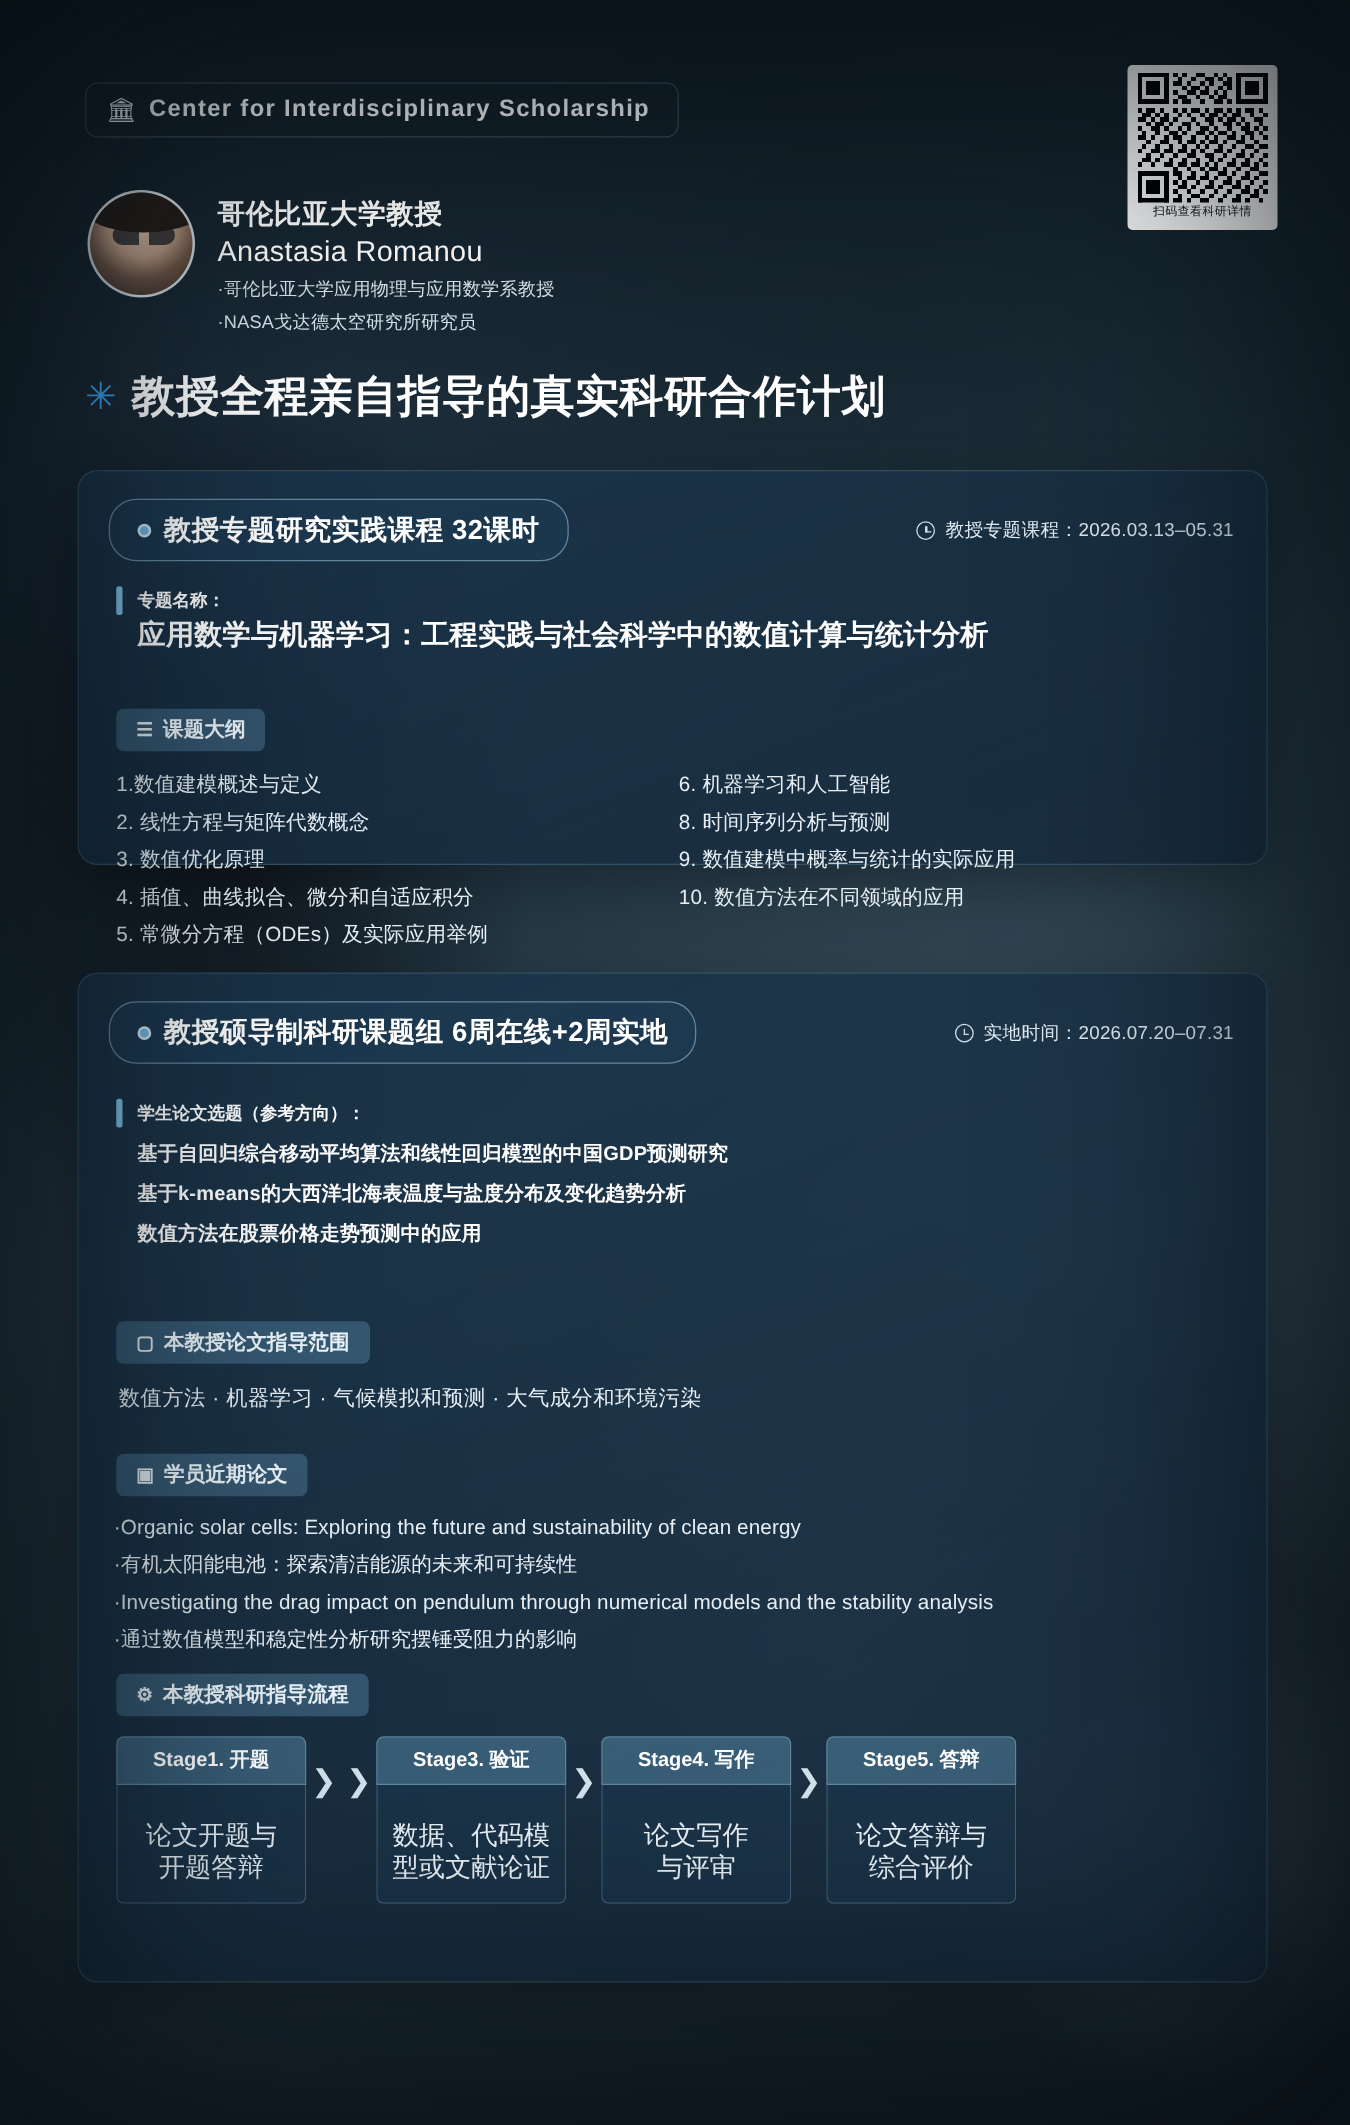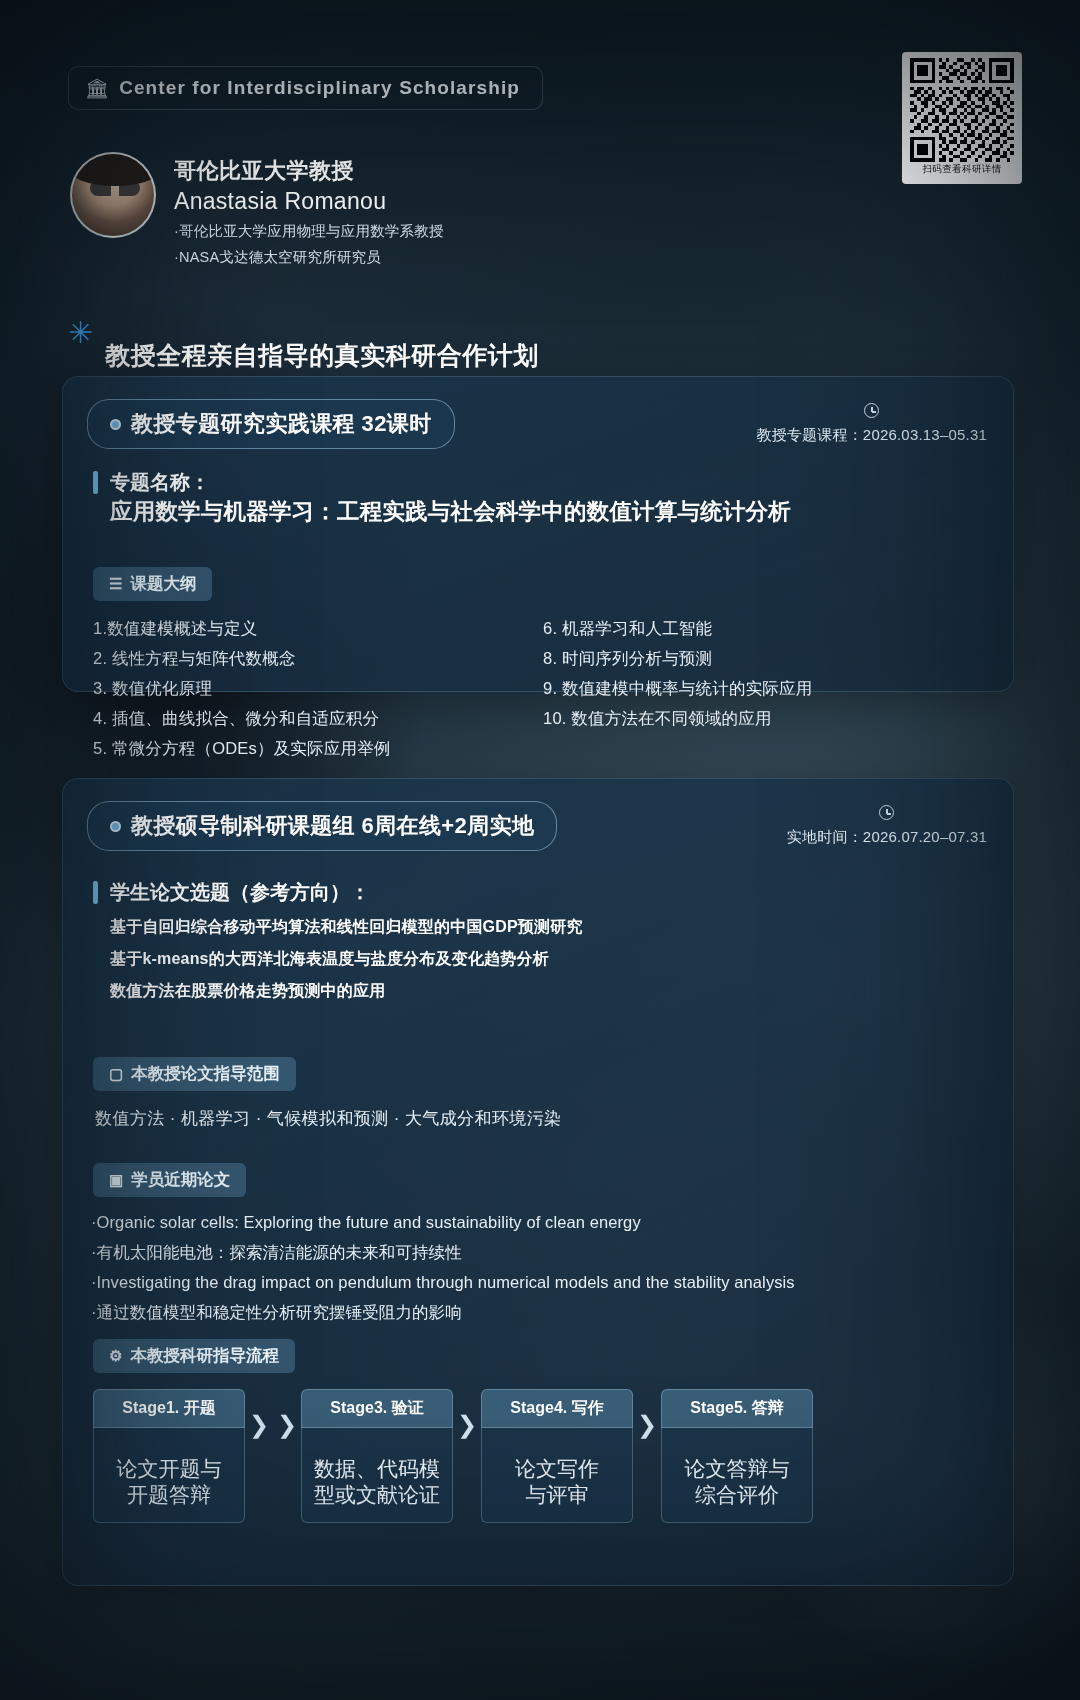--- a/index.html
+++ b/index.html
@@ -83,21 +83,21 @@
   .prof-text { padding-top: 4px; }
   .prof-title { color: #ffffff; font-size: 22px; font-weight: bold; letter-spacing: .5px; }
   .prof-name  { color: #ffffff; font-size: 23px; font-weight: 500; margin-top: 2px; letter-spacing: .3px; }
   .prof-bullet { color: #d7e4ec; font-size: 14.5px; margin-top: 7px; letter-spacing: .2px; }
 
   .headline {
     position: absolute; left: 68px; top: 294px;
     display: flex; align-items: center; gap: 12px;
   }
   .headline .star { color: #3fa9f5; font-size: 30px; line-height: 1; }
-  .headline .txt { color: #ffffff; font-size: 25px; font-weight: bold; letter-spacing: .5px; margin-top: 45px; }
+  .headline .txt { color: #ffffff; font-size: 35px; font-weight: bold; letter-spacing: .5px; }
 
   
   .card {
     position: absolute; left: 62px; width: 952px;
     border-radius: 16px;
     background: linear-gradient(160deg, rgba(27,53,75,0.88), rgba(22,42,60,0.80));
     border: 1px solid rgba(120,160,190,0.28);
     box-shadow: 0 10px 40px rgba(0,0,0,0.25);
   }
   #card1 { top: 376px; height: 316px; }
@@ -114,37 +114,37 @@
     border: 2px solid #cfe6f3; background: #6fb7e0; flex: 0 0 auto;
   }
   .pill .label { color: #ffffff; font-size: 22px; font-weight: bold; letter-spacing: .4px; }
 
   .card-head {
     position: absolute; left: 24px; top: 22px;
     display: flex; align-items: center; width: 906px;
   }
   .date-chip {
     margin-left: auto; display: flex; align-items: center; gap: 8px;
-    color: #dfeaf2; font-size: 15px; letter-spacing: .2px; padding-right: 6px; flex-direction: column;
+    color: #dfeaf2; font-size: 15px; letter-spacing: .2px; padding-right: 6px;
   }
   .clock {
     width: 15px; height: 15px; border-radius: 50%;
     border: 1.5px solid #cfe0ec; position: relative; flex: 0 0 auto;
   }
   .clock::after {
     content:""; position:absolute; left:6px; top:3px; width:1.5px; height:5px; background:#cfe0ec;
   }
   .clock::before {
     content:""; position:absolute; left:6.5px; top:7px; width:4px; height:1.5px; background:#cfe0ec;
   }
 
   .subject-block { position: absolute; left: 30px; top: 92px; width: 900px; }
   .bar-label { display: flex; align-items: center; gap: 12px; }
   .bar { width: 5px; height: 23px; background: #7fc3e8; border-radius: 2px; }
-  .bar-text { color: #ffffff; font-size: 20px; font-weight: bold; }
+  .bar-text { color: #ffffff; font-size: 14px; font-weight: bold; }
   .subject-name {
     color: #ffffff; font-size: 22.5px; font-weight: bold;
     margin-top: 0; margin-left: 17px; letter-spacing: .2px; white-space: nowrap;
   }
 
   .tag {
     display: inline-flex; align-items: center; gap: 8px;
     padding: 6px 16px; border-radius: 6px;
     background: rgba(96,150,185,0.38);
     color: #eaf4fa; font-size: 16.5px; font-weight: bold;

